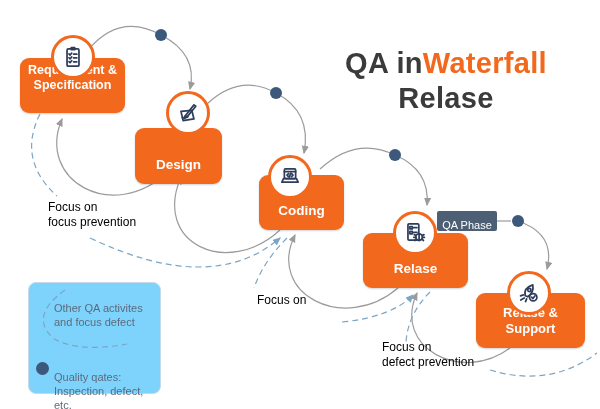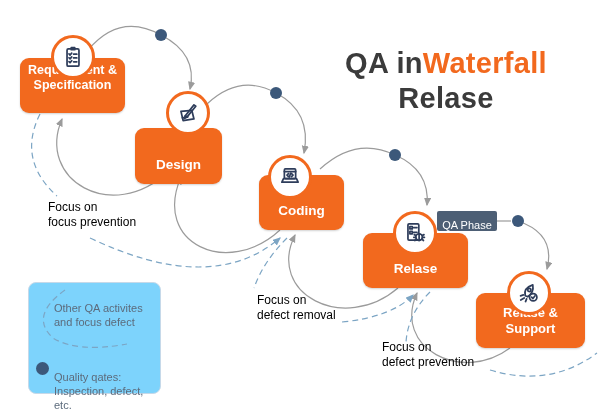--- a/index.html
+++ b/index.html
@@ -181,21 +181,20 @@
   <div class="qa-phase">
     <span>QA Phase</span>
   </div>
 
   <div class="note note-prevention">
     <div>Focus on</div>
     <div>focus prevention</div>
   </div>
   <div class="note note-removal">
     <div>Focus on</div>
-    <div>defect removal</div>
   </div>
   <div class="note note-containment">
     <div>Focus on</div>
     <div>defect prevention</div>
   </div>
 
   <div class="legend">
     <svg class="legend-arc" width="131" height="110" viewBox="0 0 131 110">
       <path d="M 36 7 Q 0 33 24 55 Q 48 70 98 61" stroke="#7ca5c4" stroke-width="1.2" fill="none" stroke-dasharray="6 4"></path>
     </svg>

